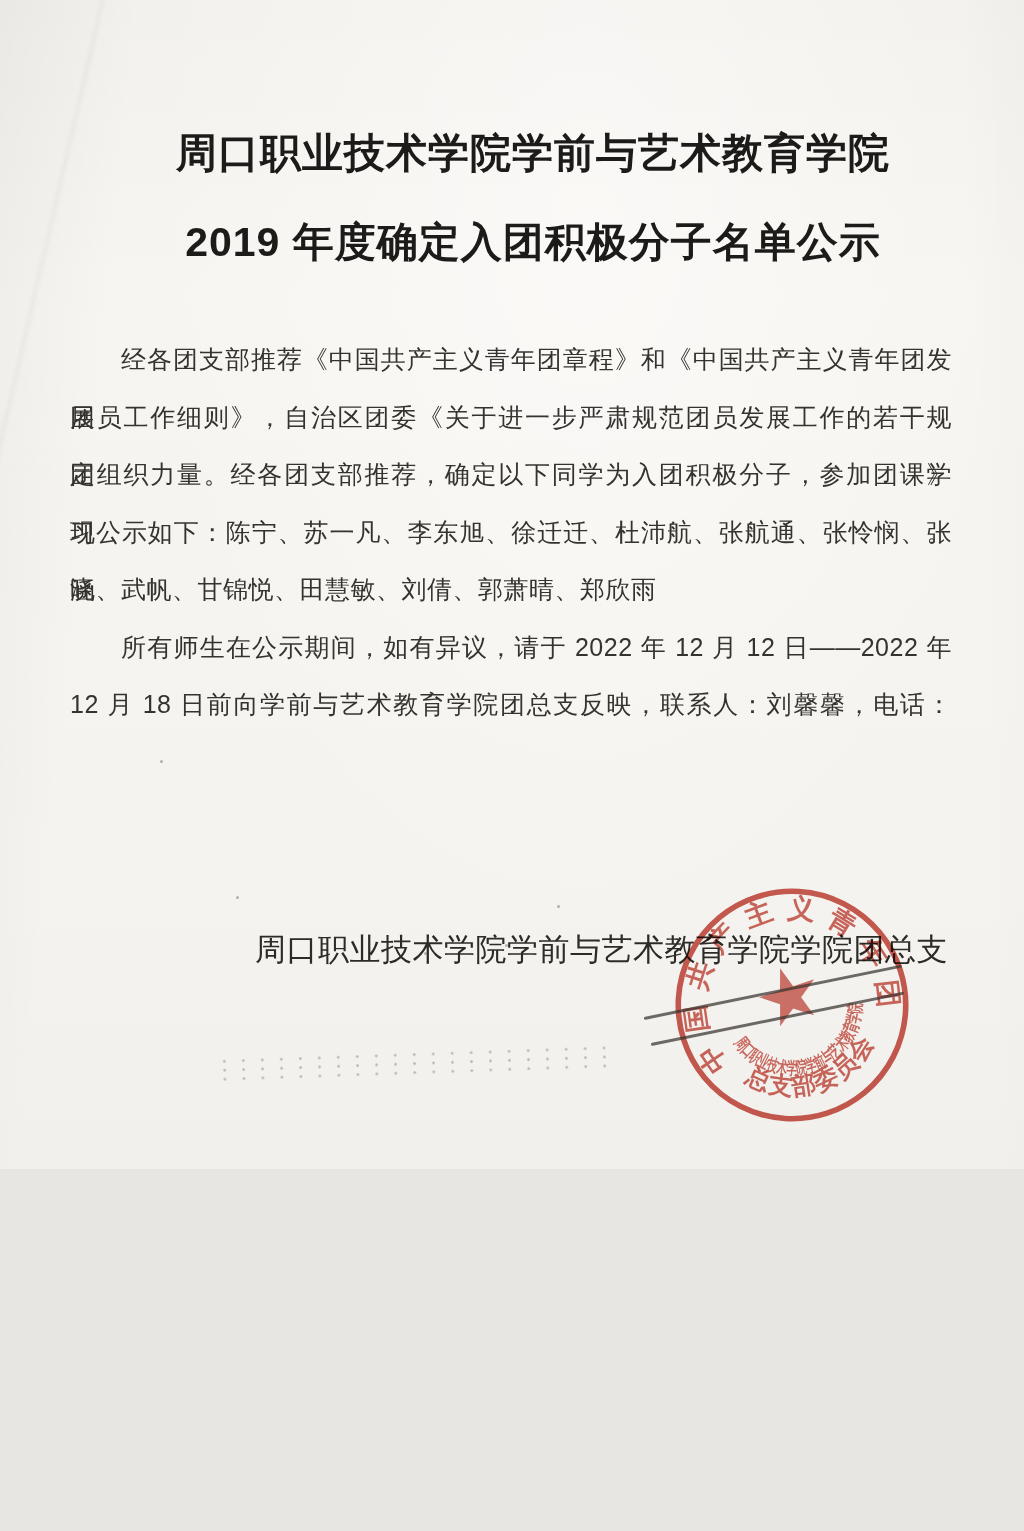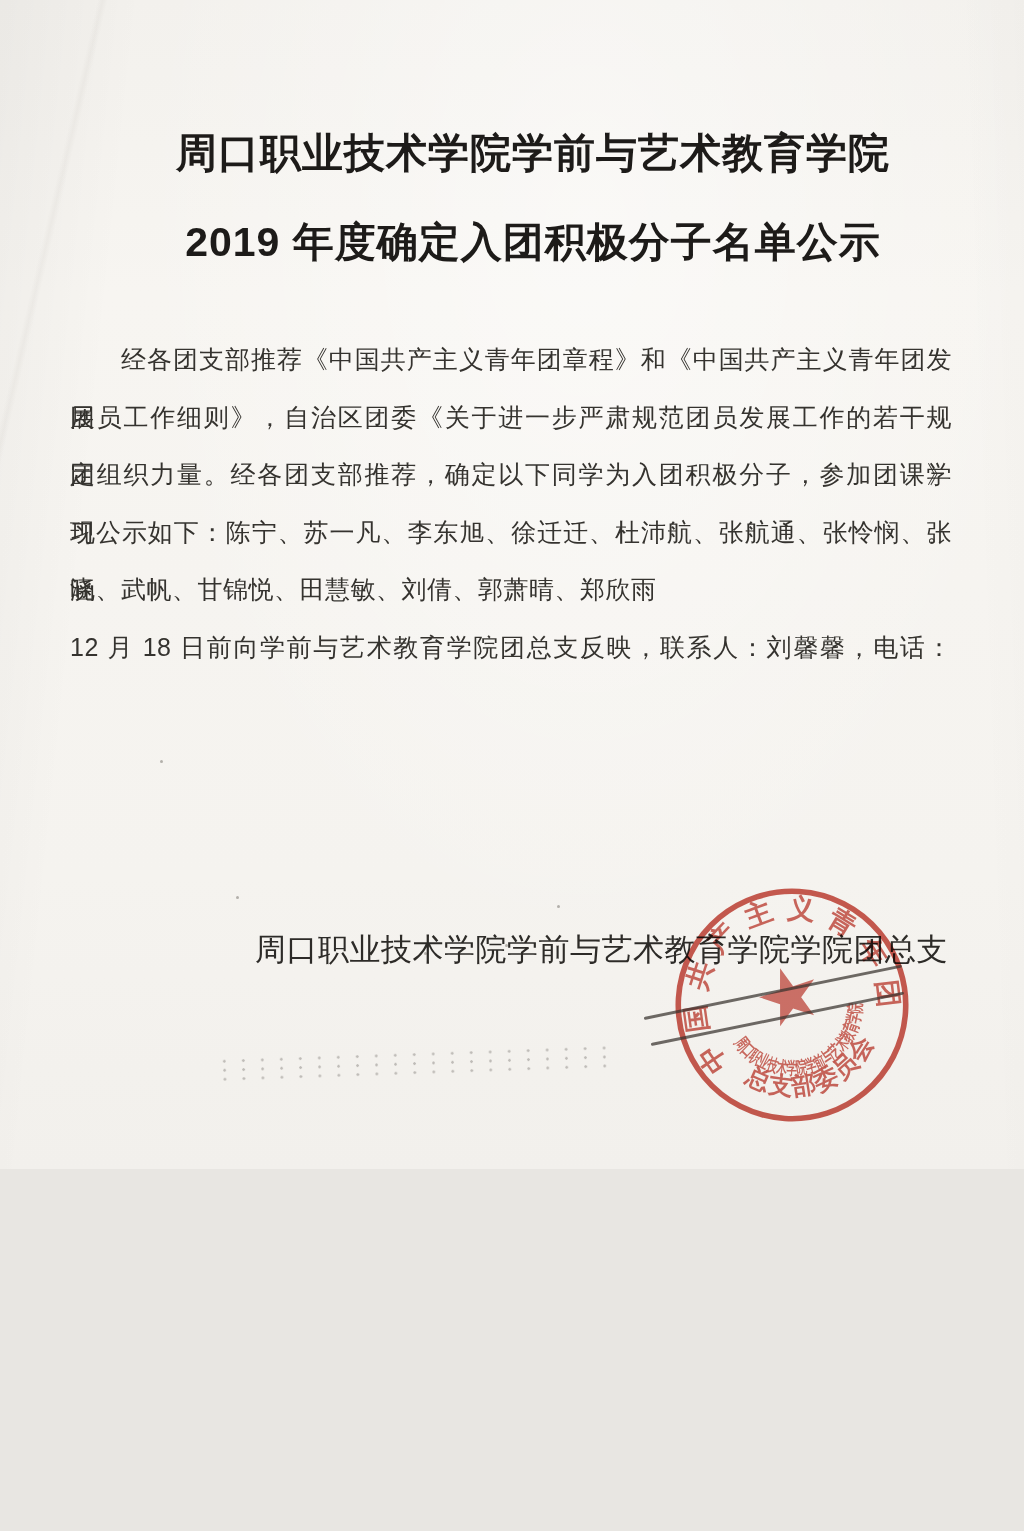--- a/index.html
+++ b/index.html
@@ -88,20 +88,21 @@
 
   <div class="title t1">周口职业技术学院学前与艺术教育学院</div>
   <div class="title t2">2019 年度确定入团积极分子名单公示</div>
 
   <div class="body-text">
     <div class="ln indent">经各团支部推荐《中国共产主义青年团章程》和《中国共产主义青年团发展</div>
     <div class="ln">团员工作细则》，自治区团委《关于进一步严肃规范团员发展工作的若干规定》</div>
     <div class="ln">团组织力量。经各团支部推荐，确定以下同学为入团积极分子，参加团课学习。</div>
     <div class="ln">现公示如下：陈宁、苏一凡、李东旭、徐迁迁、杜沛航、张航通、张怜悯、张晓</div>
     <div class="ln noj">涵、武帆、甘锦悦、田慧敏、刘倩、郭萧晴、郑欣雨</div>
+    <div class="ln indent">所有师生在公示期间，如有异议，请于 2022 年 12 月 12 日——2022 年</div>
     <div class="ln">12 月 18 日前向学前与艺术教育学院团总支反映，联系人：刘馨馨，电话：</div>
   </div>
 
   <div class="sig-org">周口职业技术学院学前与艺术教育学院学院团总支</div>
 
   <svg class="stamp" xmlns="http://www.w3.org/2000/svg" viewBox="0 0 260 260" width="264" height="264">
     <g transform="rotate(-18 130 130)">
       <circle cx="130" cy="130" r="112" fill="none" stroke-width="5.5" stroke="#c64a3f"></circle>
       <path id="arcTop" d="M 52.1 166.3 A 86 86 0 1 1 207.9 166.3" fill="none"></path>
       <path id="arcOrg" d="M 64.3 147.6 A 68 68 0 0 0 195.7 147.6" fill="none"></path>

